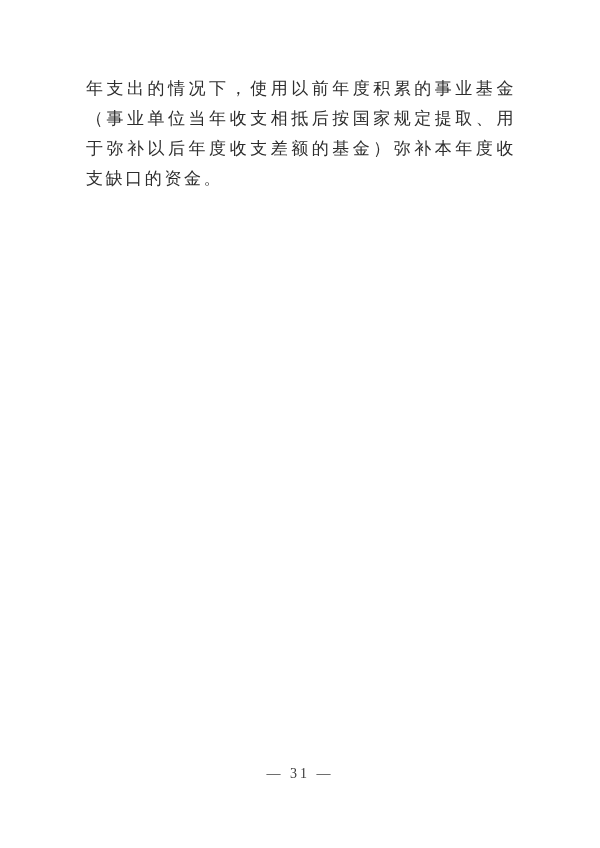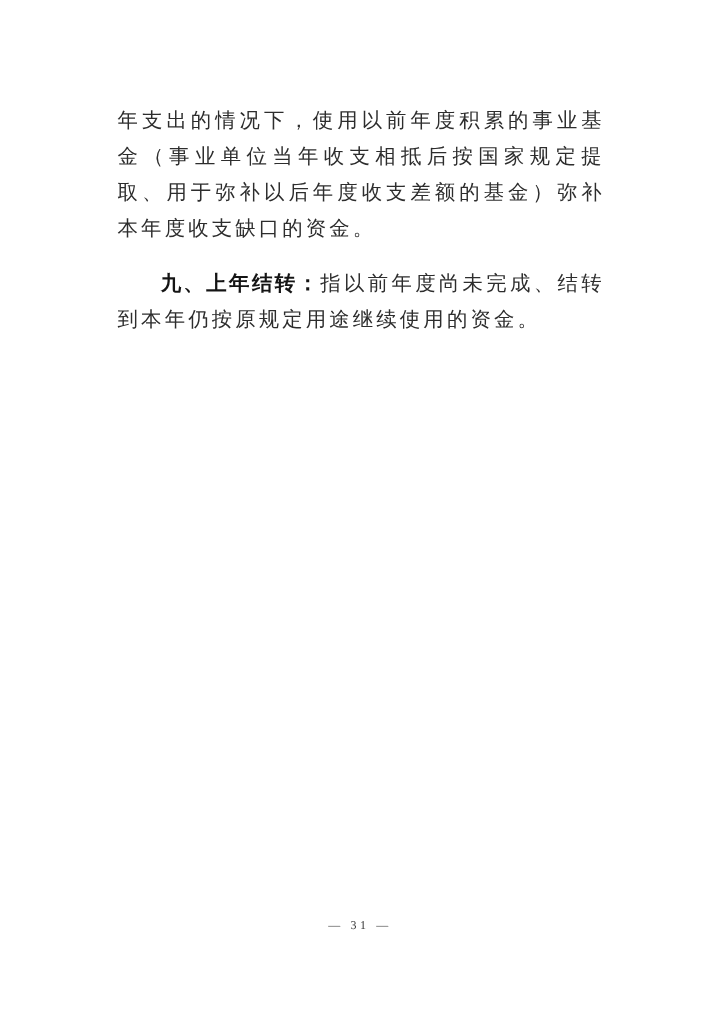--- a/index.html
+++ b/index.html
@@ -21,53 +21,52 @@
     width: 438px;
     font-family: "Liberation Serif", "DejaVu Serif", serif;
     font-size: 17px;
     line-height: 30px;
     letter-spacing: 2.6px;
     color: #2d2d2d;
     text-align: justify;
     text-justify: inter-character;
   }
   .para {
-    margin: 16px;
+    margin: 4px;
     text-indent: 36px;
   }
   .para.no-indent {
     text-indent: 0;
   }
   .lead {
     font-family: "Liberation Sans", "DejaVu Sans", sans-serif;
     font-weight: 700;
     color: #141414;
     letter-spacing: 1.8px;
   }
   .page-footer {
     position: absolute;
     left: 0;
     top: 766px;
     width: 100%;
     text-align: center;
     font-family: "Liberation Serif", "DejaVu Serif", serif;
-    font-size: 10px;
+    font-size: 14px;
     letter-spacing: 3px;
     color: #3a3a3a;
   }
 </style>
 </head>
 <body>
 
 <div class="page">
   <main class="content">
 
     <p class="para no-indent"><span>年支出的情况下，使用以前年度积累的事业基金（事业单位当年收支相抵后按国家规定提取、用于弥补以后年度收支差额的基金）弥补本年度收支缺口的资金。</span></p>
 
-    <p class="para"><span class="lead">九、上年结转：</span><span>指以前年度尚未完成、结转到本年仍按原规定用途继续使用的资金。</span></p>
 
 
 
 
   </main>
 
   <footer class="page-footer">— 31 —</footer>
 </div>
 
 </body></html>

